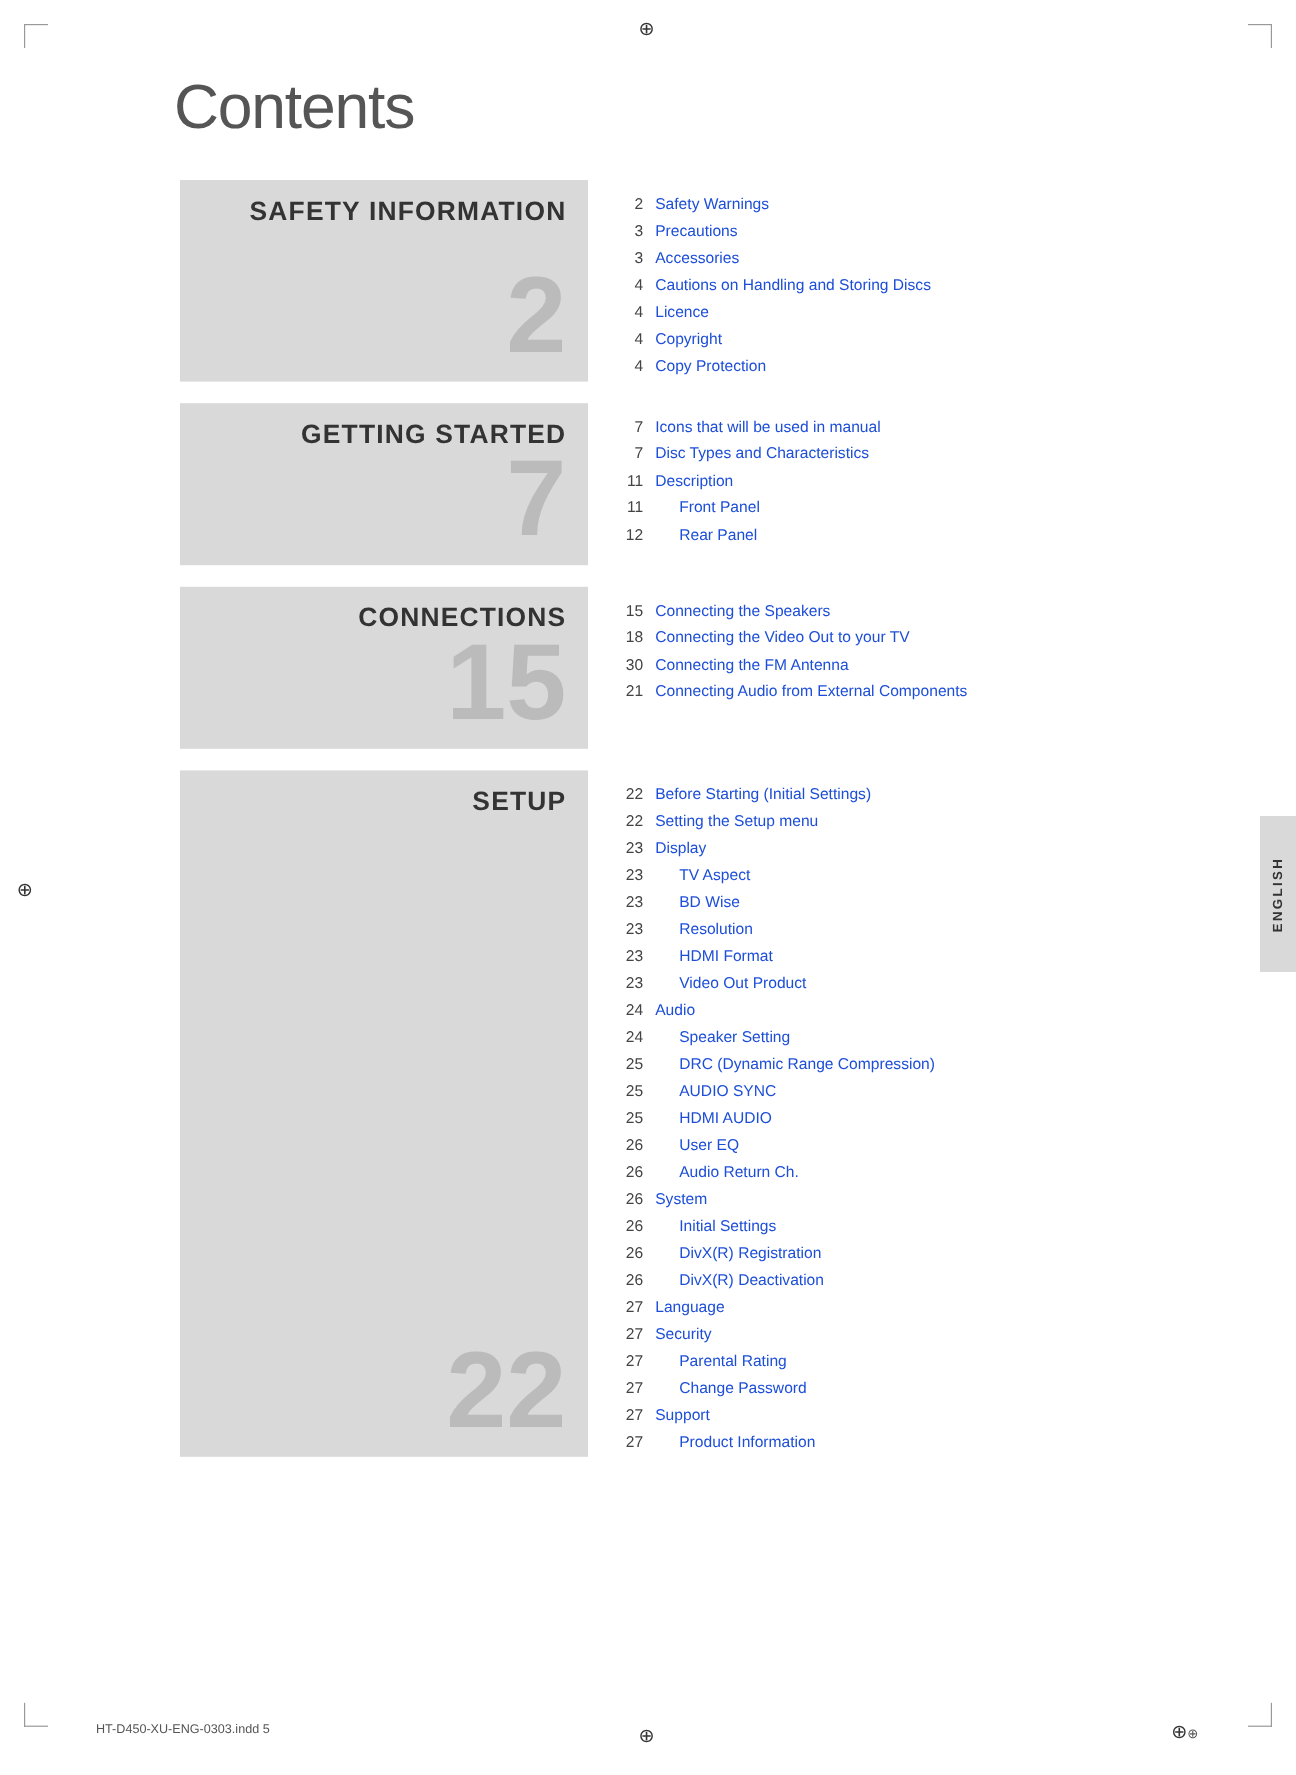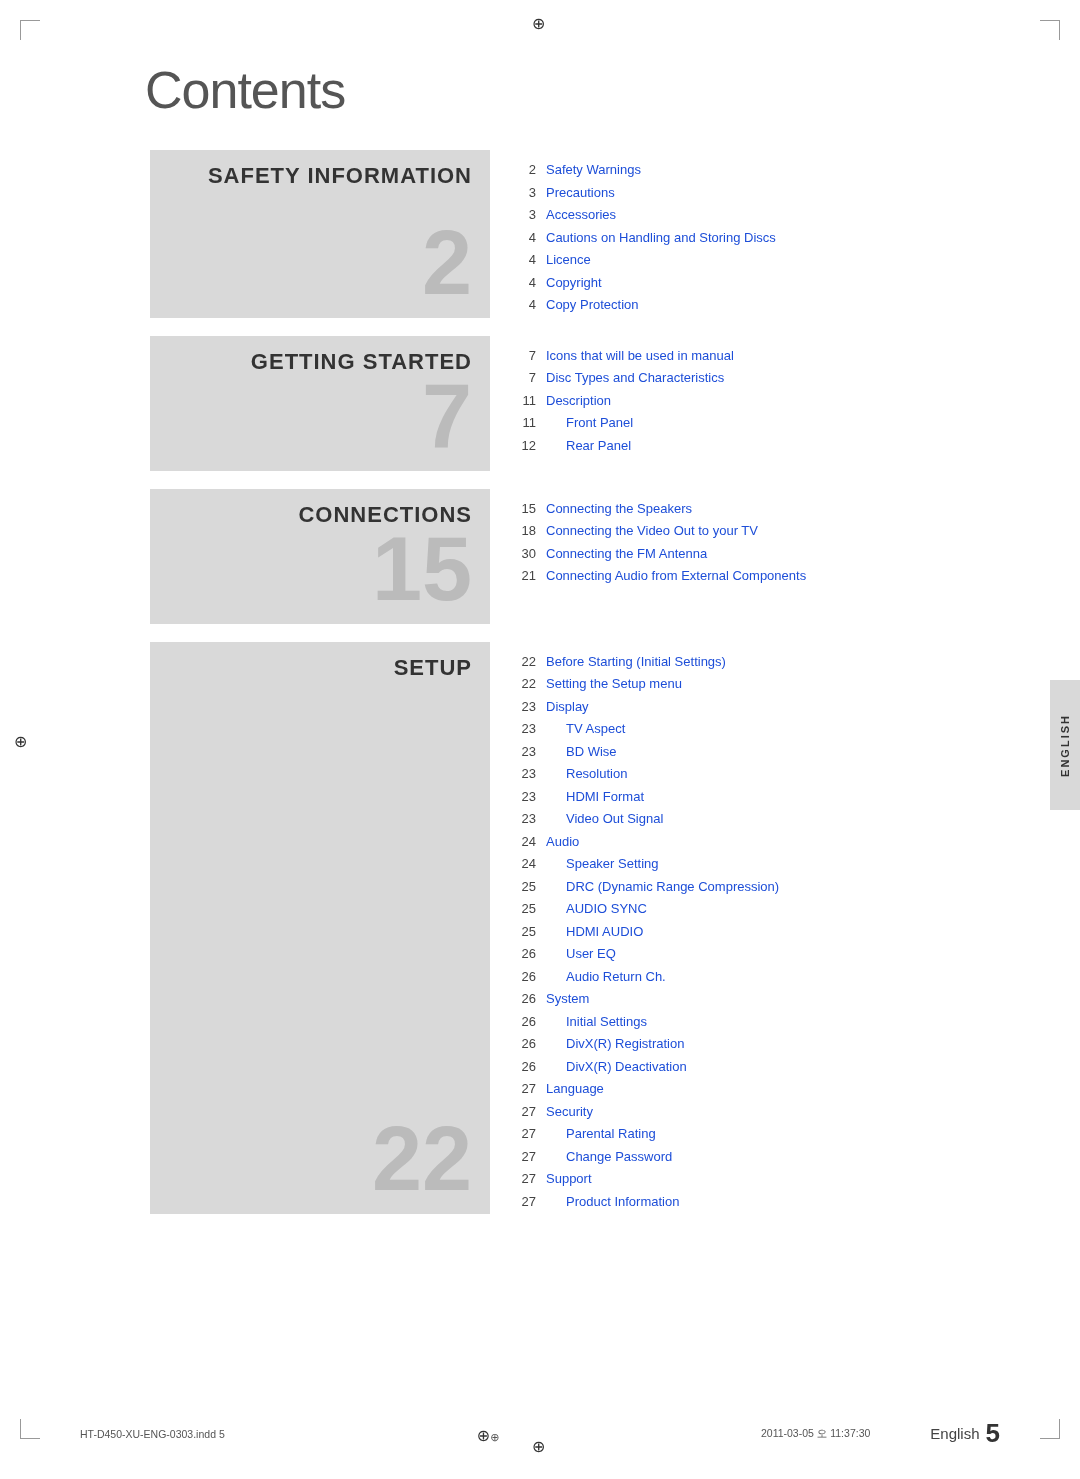--- a/index.html
+++ b/index.html
@@ -345,21 +345,21 @@
         <div class="toc-entry indented">
           <span class="toc-num">23</span>
             <span class="toc-text">Resolution</span>
         </div>
         <div class="toc-entry indented">
           <span class="toc-num">23</span>
             <span class="toc-text">HDMI Format</span>
         </div>
         <div class="toc-entry indented">
           <span class="toc-num">23</span>
-            <span class="toc-text">Video Out Signal</span>
+            <span class="toc-text">Video Out Product</span>
         </div>
         <div class="toc-entry">
           <span class="toc-num">24</span>
             <span class="toc-text">Audio</span>
         </div>
         <div class="toc-entry indented">
           <span class="toc-num">24</span>
             <span class="toc-text">Speaker Setting</span>
         </div>
         <div class="toc-entry indented">
@@ -427,22 +427,15 @@
 
   </div>
 
   <div class="english-sidebar">
     <span class="english-sidebar-text">ENGLISH</span>
   </div>
 
   <div class="footer">
     <div class="footer-left">HT-D450-XU-ENG-0303.indd  5</div>
     <div class="reg-mark bottom-center" style="position:static; display:inline-block;">⊕</div>
-    <div class="footer-right-group">
-      <div class="footer-right">2011-03-05  오 11:37:30</div>
-      <div class="english-page">
-        <span class="english-page-text">English</span>
-        <span class="english-page-num">5</span>
-      </div>
-    </div>
   </div>
 
 </div>
 
 </body></html>

